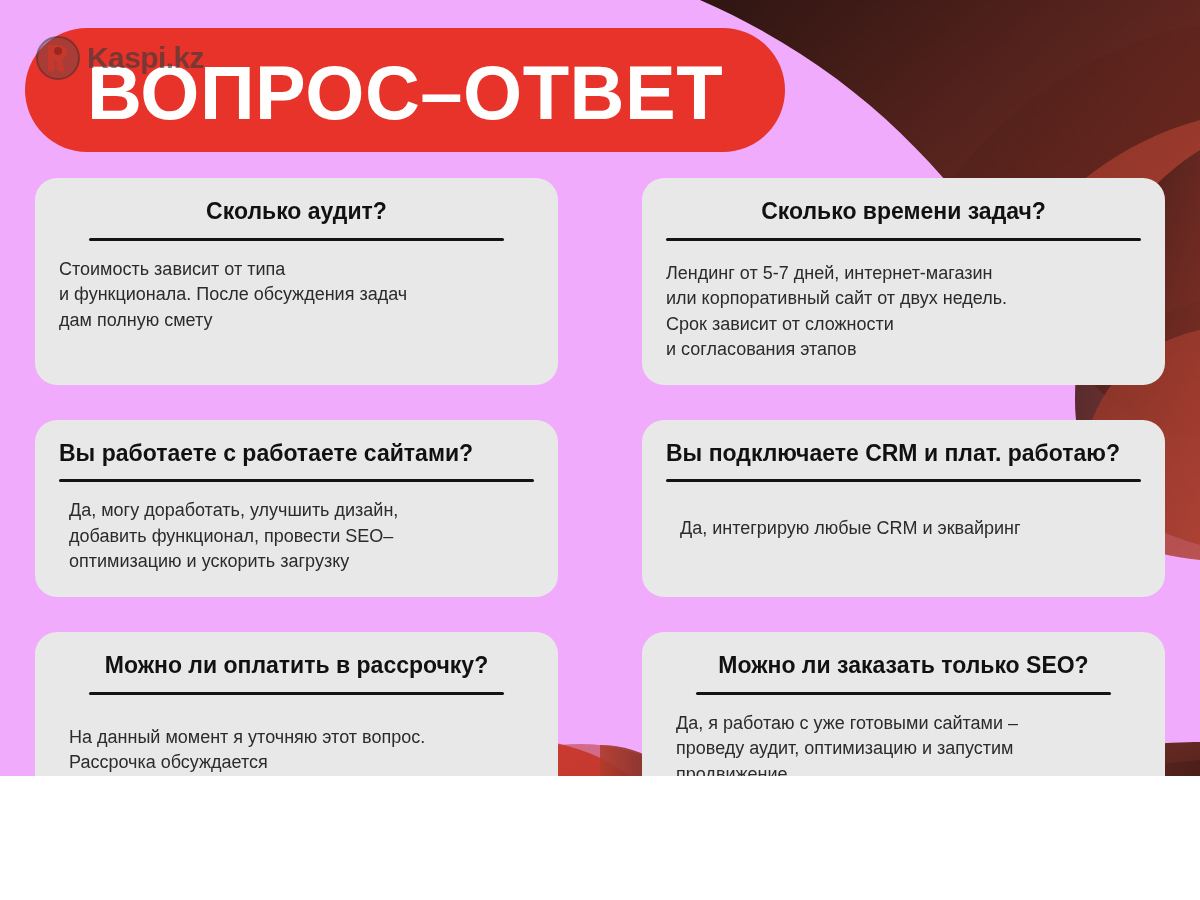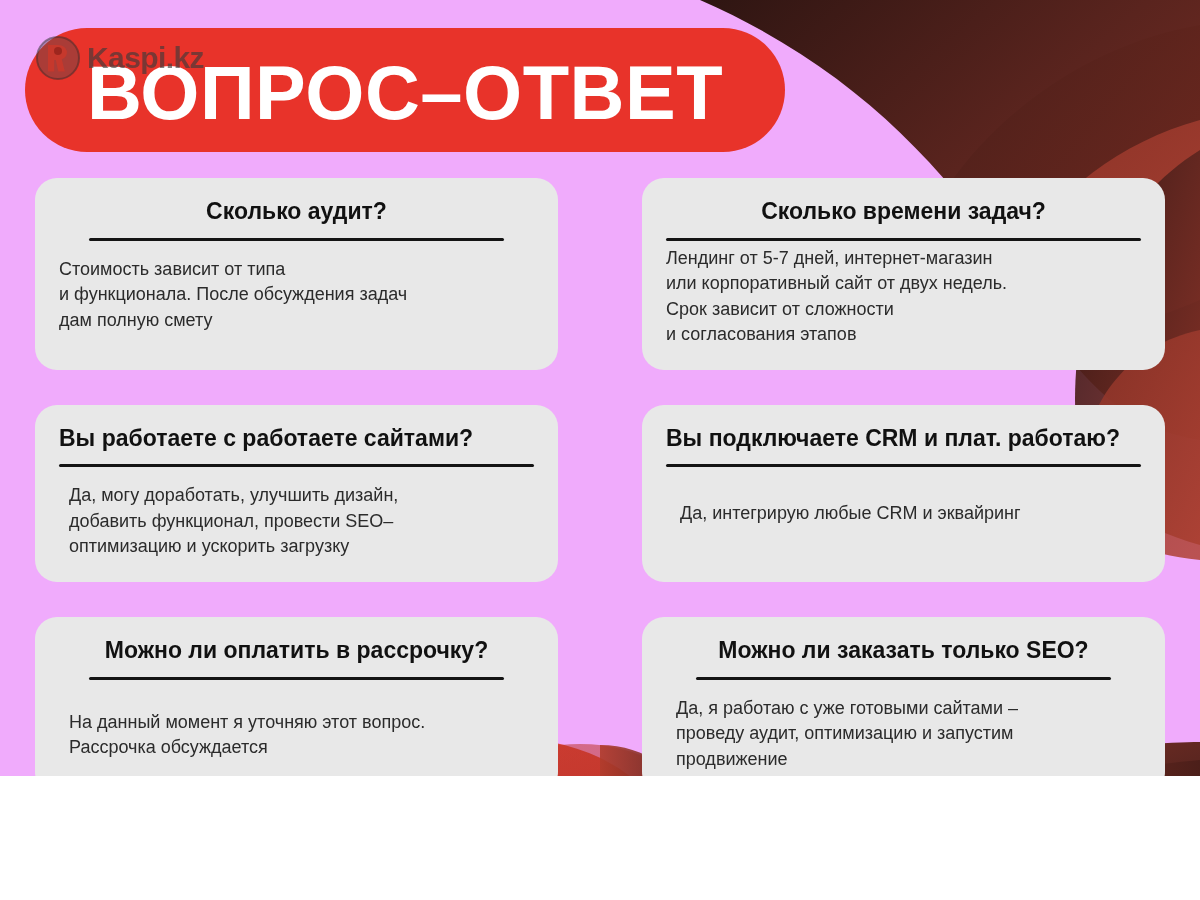--- a/index.html
+++ b/index.html
@@ -208,21 +208,21 @@
       <div class="faq-q q-center">Сколько аудит?</div>
       <div class="faq-rule rule-inset"></div>
       <div class="faq-a">Стоимость зависит от типа
 и функционала. После обсуждения задач
 дам полную смету</div>
     </div>
 
     <div class="faq-card r1">
       <div class="faq-q q-center">Сколько времени задач?</div>
       <div class="faq-rule rule-full"></div>
-      <div class="faq-a" style="margin-top:5px;">Лендинг от 5-7 дней, интернет-магазин
+      <div class="faq-a" style="margin-top:20px;">Лендинг от 5-7 дней, интернет-магазин
 или корпоративный сайт от двух недель.
 Срок зависит от сложности
 и согласования этапов</div>
     </div>
 
     <div class="faq-card r2">
       <div class="faq-q q-left">Вы работаете с работаете сайтами?</div>
       <div class="faq-rule rule-full"></div>
       <div class="faq-a a-indent">Да, могу доработать, улучшить дизайн,
 добавить функционал, провести SEO–

